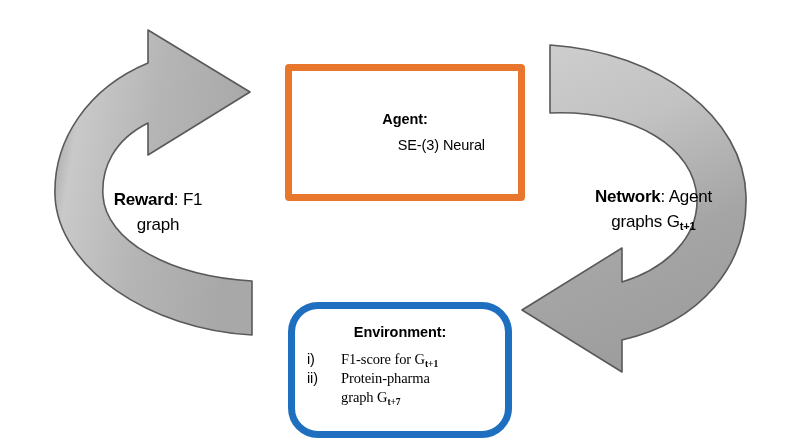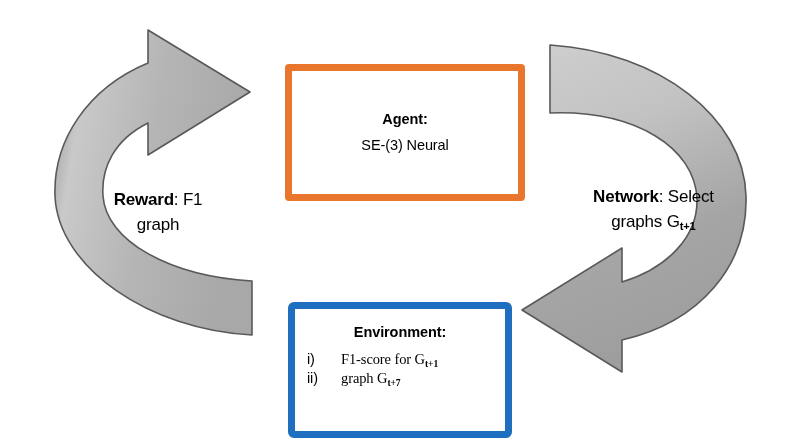--- a/index.html
+++ b/index.html
@@ -43,39 +43,40 @@
     border: 7px solid #E8762C;
     border-radius: 4px;
     margin-top: 40px;
   }
   #environment-box {
     left: 288px;
     top: 302px;
     width: 224px;
     height: 136px;
     border: 7px solid #1E6FBF;
-    border-radius: 6px;
+    border-radius: 30px;
     justify-content: flex-start;
     padding-top: 14px;
   }
 
   .box-title {
     font-weight: bold;
     font-size: 14.5px;
     letter-spacing: -0.1px;
     line-height: 1.25;
   }
   .box-line {
     font-size: 14.5px;
     line-height: 1.35;
     letter-spacing: -0.1px;
   }
   #agent-body {
     margin-top: 8px;
     width: 160px;
+    text-align: right;
   }
 
   
   #env-list {
     margin-top: 9px;
     width: 100%;
     padding-left: 12px;
     box-sizing: border-box;
     text-align: left;
   }
@@ -186,30 +187,31 @@
     <div id="env-list">
 
       <div class="env-item">
         <span class="env-marker">i)</span>
         <span class="env-text"><span class="gsym">F1-score for G</span><sub>t+1</sub></span>
       </div>
 
       <div class="env-item">
         <span class="env-marker">ii)</span>
         <span class="env-text">
+          <span>Protein-pharma</span>
           <span style="display:block"><span>graph G</span><sub>t+7</sub></span>
         </span>
       </div>
 
     </div>
   </div>
 
   <div id="reward-caption" class="caption">
     <b>Reward</b><span>: F1</span>
     <div>graph</div>
   </div>
 
   <div id="action-caption" class="caption">
-    <b>Network</b><span>: Select</span>
+    <b>Network</b><span>: Agent</span>
     <div><span>graphs G</span><sub>t+1</sub></div>
   </div>
 
 </div>
 
 </body></html>

